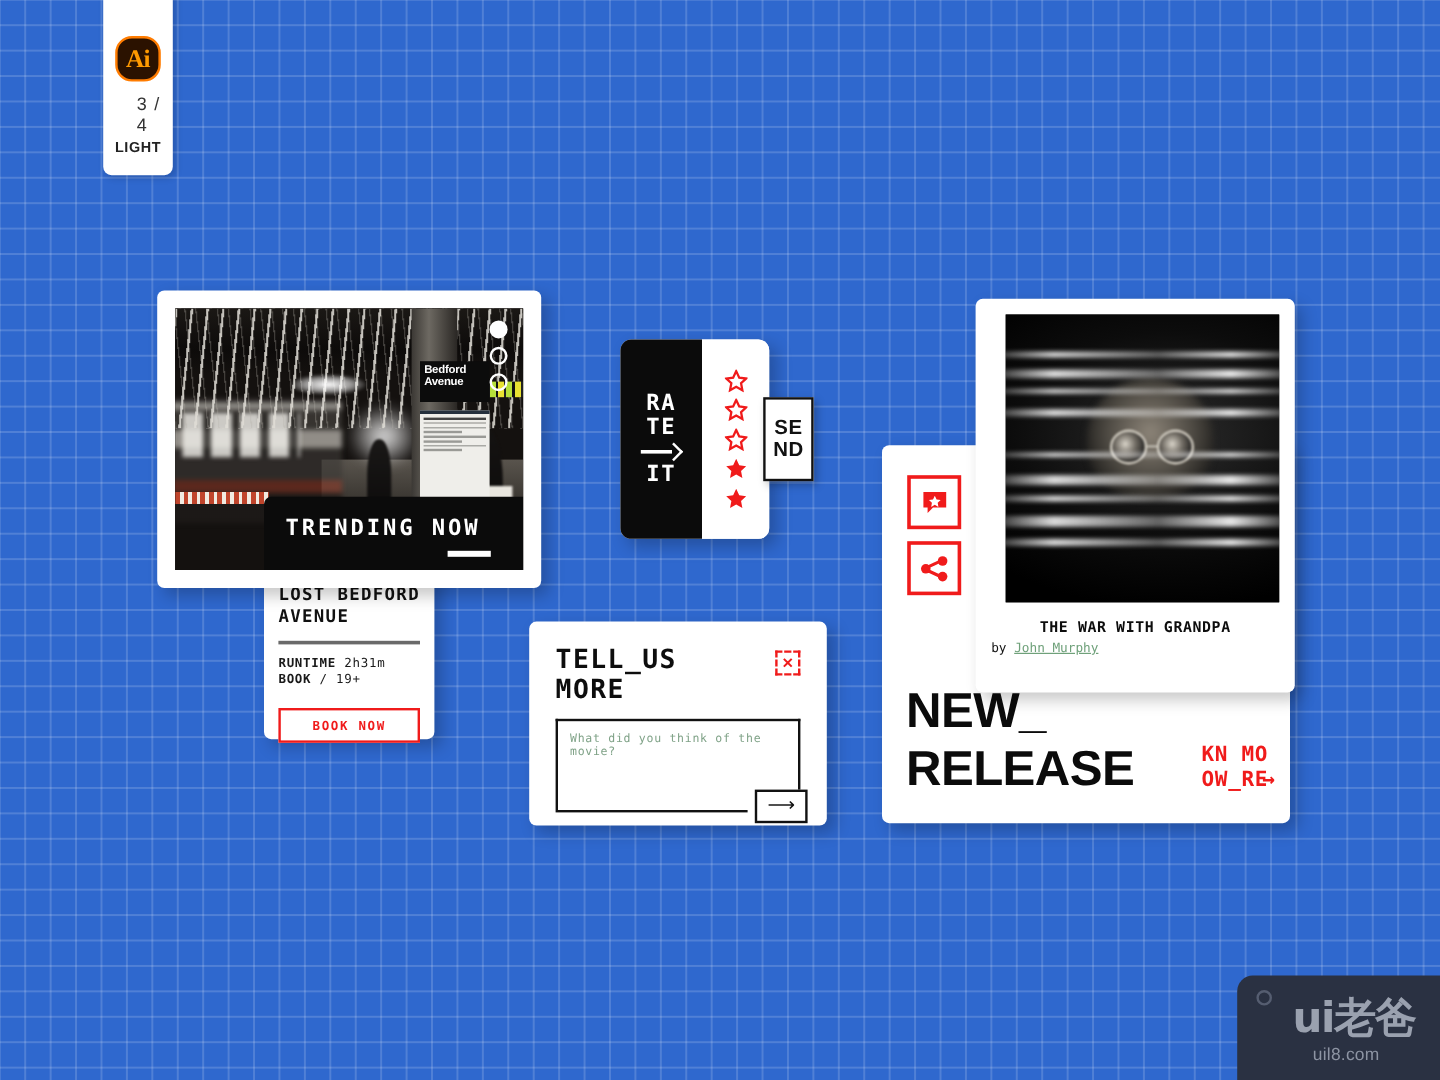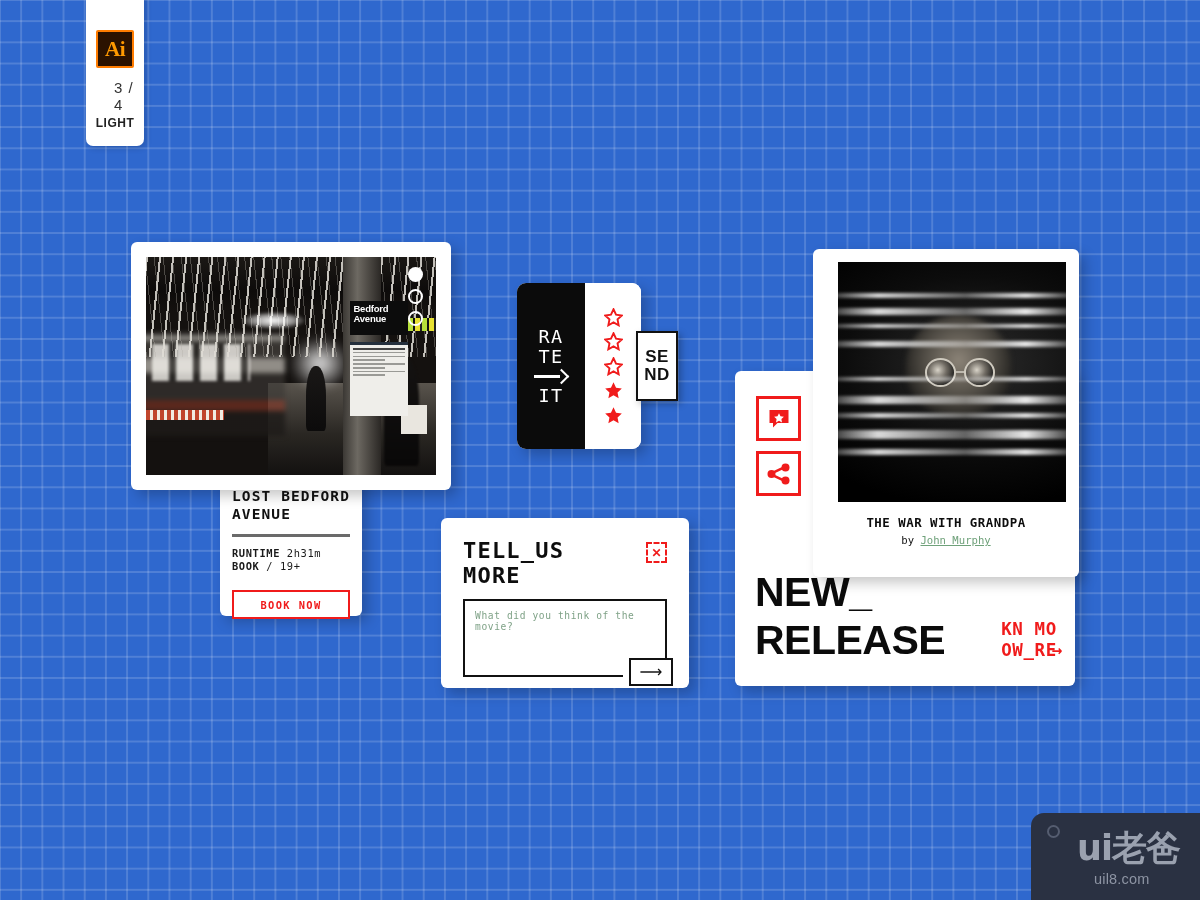--- a/index.html
+++ b/index.html
@@ -33,21 +33,21 @@
     border-radius:7px;
     display:flex; flex-direction:column;
     align-items:center; justify-content:flex-end;
     padding-bottom:16px;
     box-shadow:2px 2px 6px rgba(0,0,0,0.16);
   }
   #ai-icon {
     width:38px; height:38px;
     background:#2B1200;
     border:2px solid #FF7C00;
-    border-radius:2px;
+    border-radius:14px;
     color:#FF9A00;
     font-weight:bold;
     font-size:21px;
     display:flex; align-items:center; justify-content:center;
     font-family:"Liberation Serif", serif;
     letter-spacing:-0.5px;
   }
   #ai-badge .num  { font-size:15px; color:#333; margin-top:11px; letter-spacing:1px;margin-left:28px;}
   #ai-badge .lght { font-size:12px; color:#222; font-weight:bold; margin-top:3px; letter-spacing:0.5px;}
 
@@ -233,21 +233,21 @@
     overflow:visible;
     z-index:4;
   }
   #rate-left {
     width:68px; background:#0b0b0b;
     border-radius:9px 0 0 9px;
     display:flex; flex-direction:column;
     align-items:center; justify-content:center;
     color:#fff;
   }
-  #rate-left .ln { font-size:18.5px; font-weight:normal; letter-spacing:1.4px; line-height:20px; }
+  #rate-left .ln { font-size:18.5px; font-weight:bold; letter-spacing:1.4px; line-height:20px; }
   #rate-arrow {
     width:34px; height:13px;
     margin:3px 0 3px 0;
     position:relative;
   }
   #rate-arrow:before {
     content:""; position:absolute;
     left:0; top:5.6px; width:26px; height:2.6px; background:#fff;
   }
   #rate-arrow:after {
@@ -374,21 +374,21 @@
     filter:blur(1.6px);
   }
   #release-title {
     font-size:12.4px; font-weight:bold; color:#0d0d0d;
     letter-spacing:0.5px;
     margin:13px 0 0 0;
     text-align:center;
   }
   #release-by {
     font-size:10.6px; color:#111;
-    text-align:center; margin-top:4px;
+    text-align:left; margin-top:4px;
   }
   #release-by a {
     color:#6FA17A; text-decoration:underline;
   }
 
   
   #icon-strip {
     position:absolute;
     left:756px; top:396px;
     z-index:6;
@@ -492,20 +492,24 @@
         <div class="pl s"></div>
       <div class="pl"></div>
         <div class="pl s"></div>
     </div>
     <div class="ph" id="ph-dots">
       <div class="fill"></div>
         <div class="ring"></div>
         <div class="ring"></div>
     </div>
 
+    <div id="trending-bar">
+      <div class="t mono">TRENDING NOW</div>
+      <div id="trending-underline"></div>
+    </div>
   </div>
 </div>
 
 <div class="card" id="card-info">
   <div class="title mono">
     <span>LOST BEDFORD</span><br>
     <span>AVENUE</span>
   </div>
   <hr>
   <div class="meta mono">

